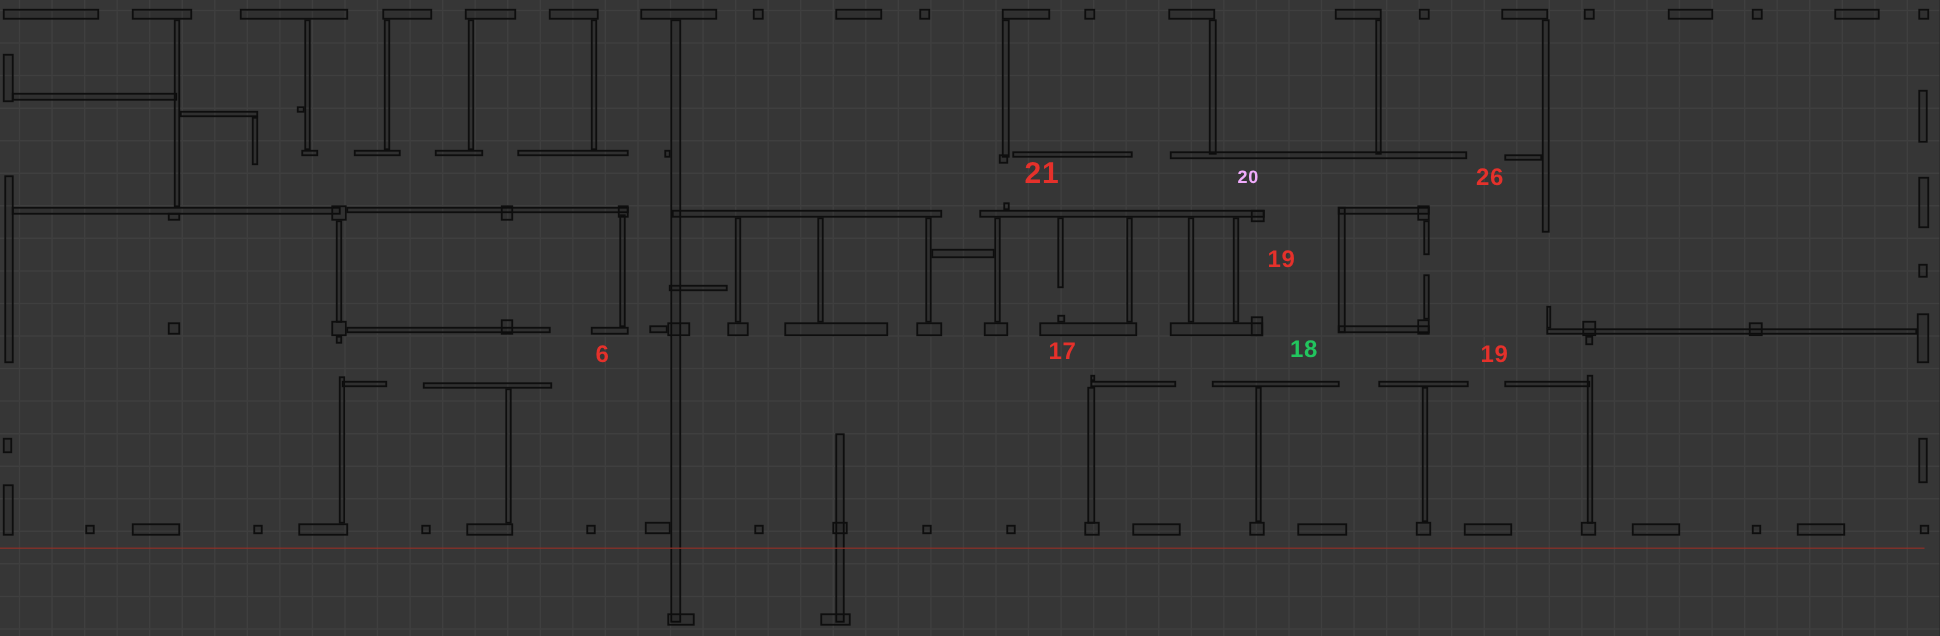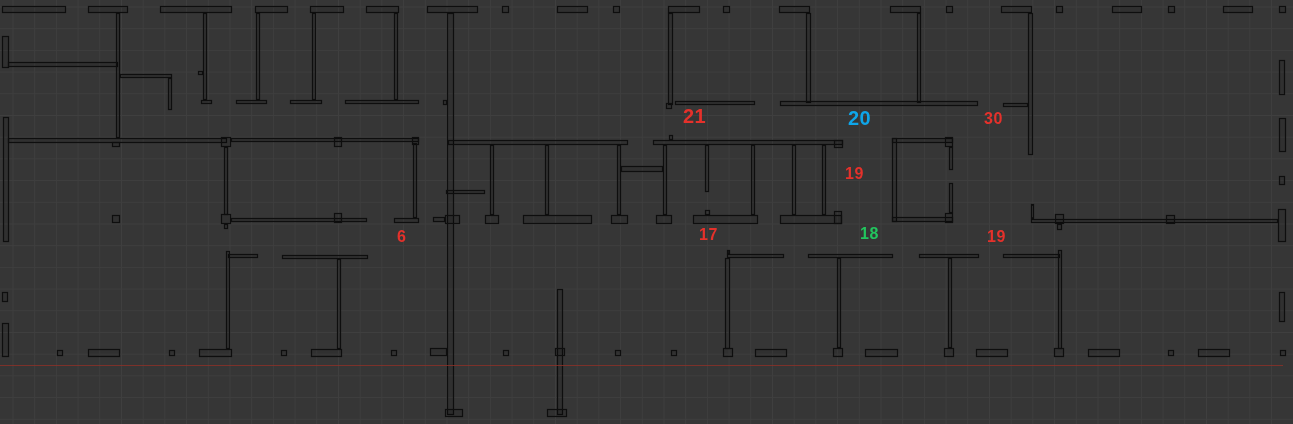--- a/index.html
+++ b/index.html
@@ -261,18 +261,18 @@
         <rect x="2.5" y="323.5" width="6" height="33" fill="rgba(0,0,0,0.10)" stroke="#0e0e0e" stroke-width="1.2"></rect>
         <rect x="1279.5" y="292.5" width="5" height="29" fill="rgba(0,0,0,0.10)" stroke="#0e0e0e" stroke-width="1.2"></rect>
       </g>
     <line id="ref-line" x1="0" y1="365.5" x2="1283" y2="365.5" stroke="#8e3128" stroke-width="1" opacity="0.8"></line>
   </svg>
   <div id="labels">
       <div class="room-label" style="left: 397px; top: 230px; color: rgb(229, 49, 43); font-size: 16px;">6</div>
       <div class="room-label" style="left: 699px; top: 228px; color: rgb(229, 49, 43); font-size: 16px;">17</div>
       <div class="room-label" style="left: 860px; top: 227px; color: #22c55e; font-size: 16px;">18</div>
       <div class="room-label" style="left: 845px; top: 167px; color: rgb(229, 49, 43); font-size: 16px;">19</div>
-      <div class="room-label" style="left: 848px; top: 112px; color: #0ea5e9; font-size: 20px;">20</div>
+      <div class="room-label" style="left: 825px; top: 112px; color: #f0abfc; font-size: 12px;">20</div>
       <div class="room-label" style="left: 683px; top: 110px; color: rgb(229, 49, 43); font-size: 20px;">21</div>
-      <div class="room-label" style="left: 984px; top: 112px; color: rgb(229, 49, 43); font-size: 16px;">30</div>
+      <div class="room-label" style="left: 984px; top: 112px; color: rgb(229, 49, 43); font-size: 16px;">26</div>
       <div class="room-label" style="left: 987px; top: 230px; color: rgb(229, 49, 43); font-size: 16px;">19</div>
     </div>
 </div>
 
 </body></html>

